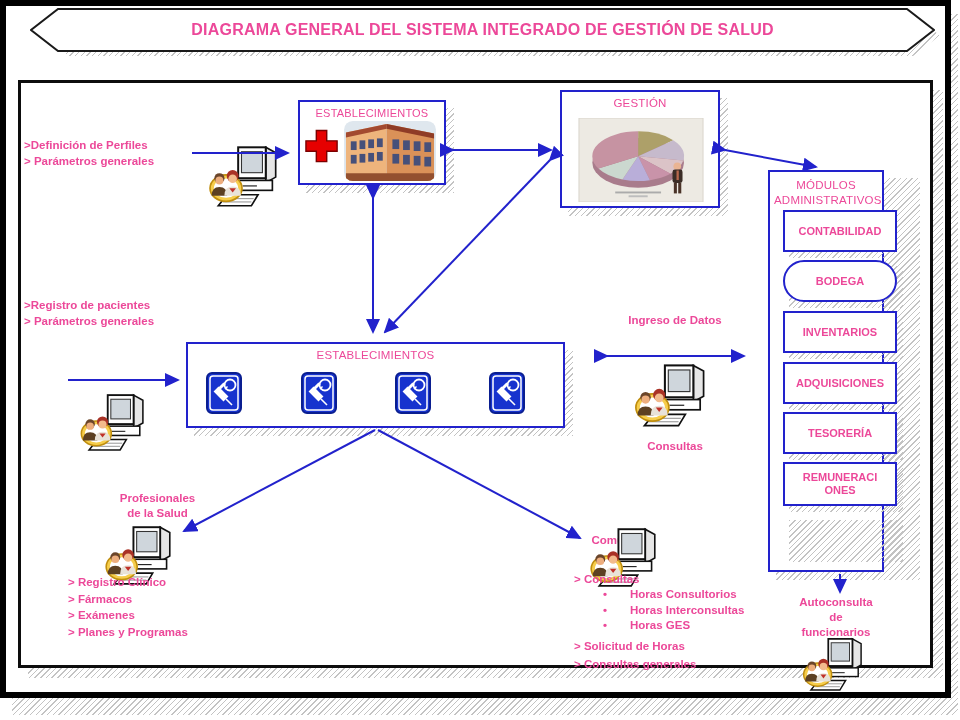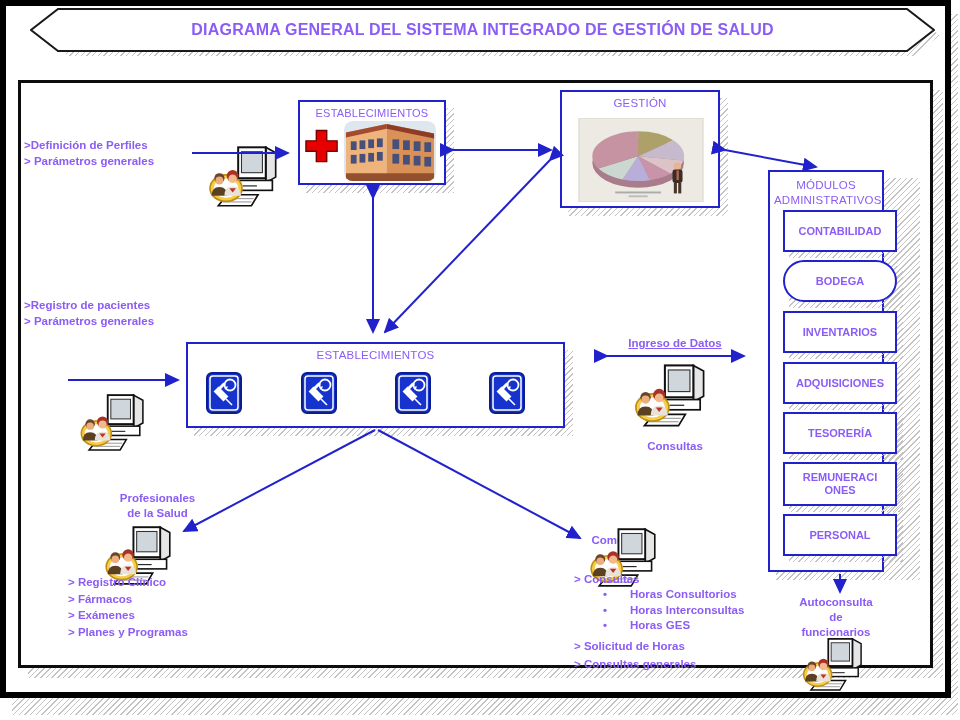--- a/index.html
+++ b/index.html
@@ -1,17 +1,17 @@
 <!DOCTYPE html>
 <html><head>
 <meta charset="utf-8">
 <style>
   html,body{margin:0;padding:0;background:#fff;}
   #canvas{position:relative;width:960px;height:720px;overflow:hidden;
-          font-family:"Liberation Sans",sans-serif;color:#8b5cf6;background:#fff;}
+          font-family:"Liberation Sans",sans-serif;color:#ec4899;background:#fff;}
   .abs{position:absolute;}
   .hatch{position:absolute;background:repeating-linear-gradient(135deg,#c3c3c3 0 1px,rgba(0,0,0,0) 1px 4px);}
   .slide{position:absolute;left:0;top:0;width:951px;height:698px;border:6px solid #000;
          background:#fff;box-sizing:border-box;}
   .frame{position:absolute;left:18px;top:80px;width:915px;height:588px;border:3px solid #0d0d0d;
          background:#fff;box-sizing:border-box;}
   .banner-text{position:absolute;left:30px;top:8px;width:905px;height:44px;display:flex;
          align-items:center;justify-content:center;font-weight:bold;font-size:16px;letter-spacing:.2px;}
   .bluebox{position:absolute;background:#fff;border:2px solid #2222CC;box-sizing:border-box;}
   .boxlabel{font-weight:normal;font-size:11px;text-align:center;padding-top:5px;letter-spacing:.2px;}
@@ -164,21 +164,20 @@
     <div class="module" style="top:88px;border-radius:21px;">BODEGA</div>
     <div class="mod-hatch hatch" style="top:145px;"></div>
     <div class="module" style="top:139px;">INVENTARIOS</div>
     <div class="mod-hatch hatch" style="top:196px;"></div>
     <div class="module" style="top:190px;">ADQUISICIONES</div>
     <div class="mod-hatch hatch" style="top:246px;"></div>
     <div class="module" style="top:240px;">TESORERÍA</div>
     <div class="mod-hatch hatch" style="top:296px;height:44px;"></div>
     <div class="module" style="top:290px;height:44px;padding:0 17px;">REMUNERACIONES</div>
     <div class="mod-hatch hatch" style="top:348px;"></div>
-    <div class="module" style="top:342px;">PERSONAL</div>
   </div>
 
   <div class="txt" style="left:24px;top:297px;">
     <div>&gt;Registro de pacientes</div>
     <div>&gt; Parámetros generales</div>
   </div>
   <svg class="abs" style="left:75px;top:392px;" width="82" height="60" viewBox="0 0 70 58">
       <use href="#pc"></use>
     </svg>
 
@@ -192,21 +191,21 @@
         <use href="#syr"></use>
       </svg>
     <svg class="abs" style="left:207px;top:27px;" width="36" height="44" viewBox="0 0 36 42">
         <use href="#syr"></use>
       </svg>
     <svg class="abs" style="left:301px;top:27px;" width="36" height="44" viewBox="0 0 36 42">
         <use href="#syr"></use>
       </svg>
   </div>
 
-  <div class="txt ctr" style="left:600px;top:335px;width:150px;text-decoration:underline;">Ingreso de Datos</div>
+  <div class="txt ctr" style="left:600px;top:312px;width:150px;">Ingreso de Datos</div>
   <svg class="abs" style="left:628px;top:362px;" width="92" height="66" viewBox="0 0 70 58">
       <use href="#pc"></use>
     </svg>
   <div class="txt ctr" style="left:600px;top:438px;width:150px;">Consultas</div>
 
   <div class="txt ctr" style="left:95px;top:491px;width:125px;line-height:15px;">
     <div>Profesionales</div>
     <div>de la Salud</div>
   </div>
   <svg class="abs" style="left:98px;top:524px;" width="88" height="62" viewBox="0 0 70 58">

